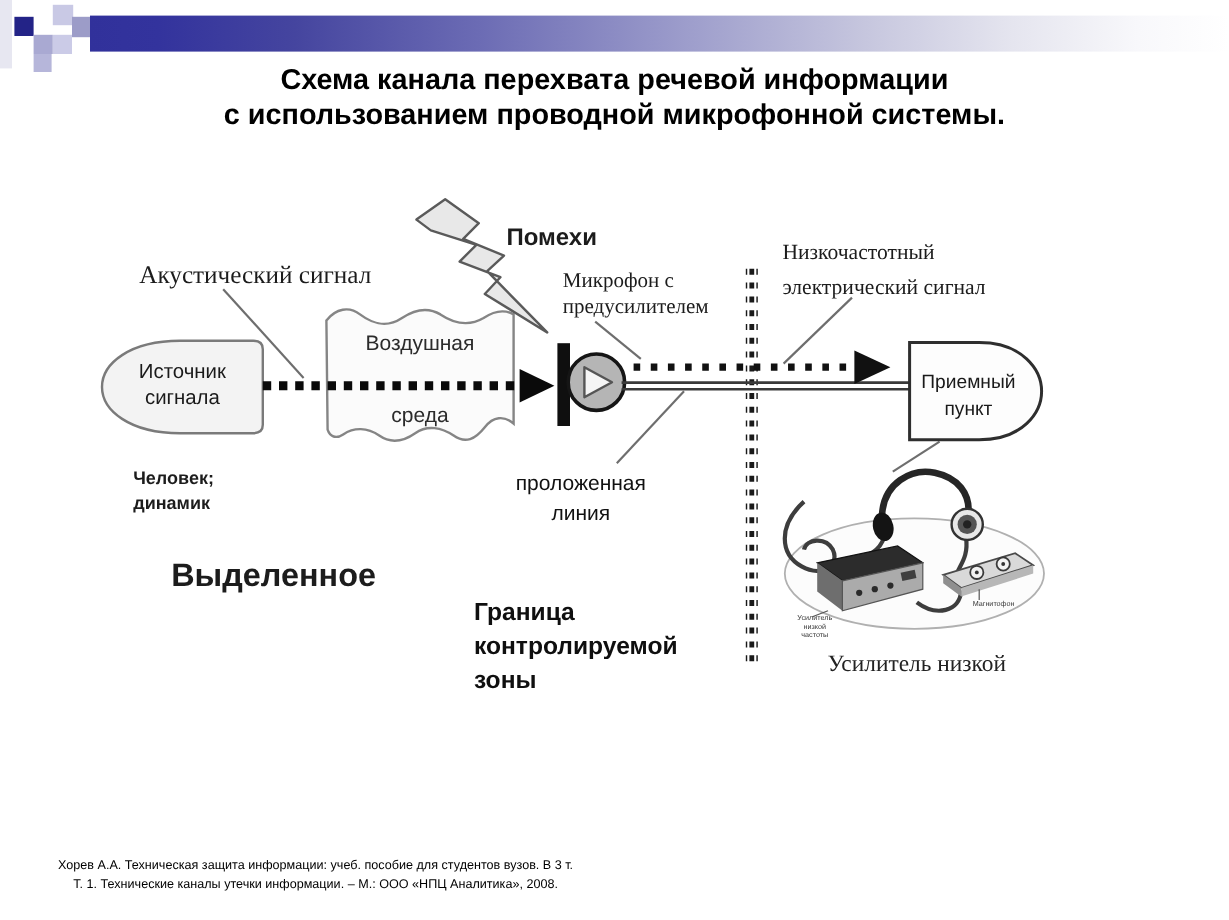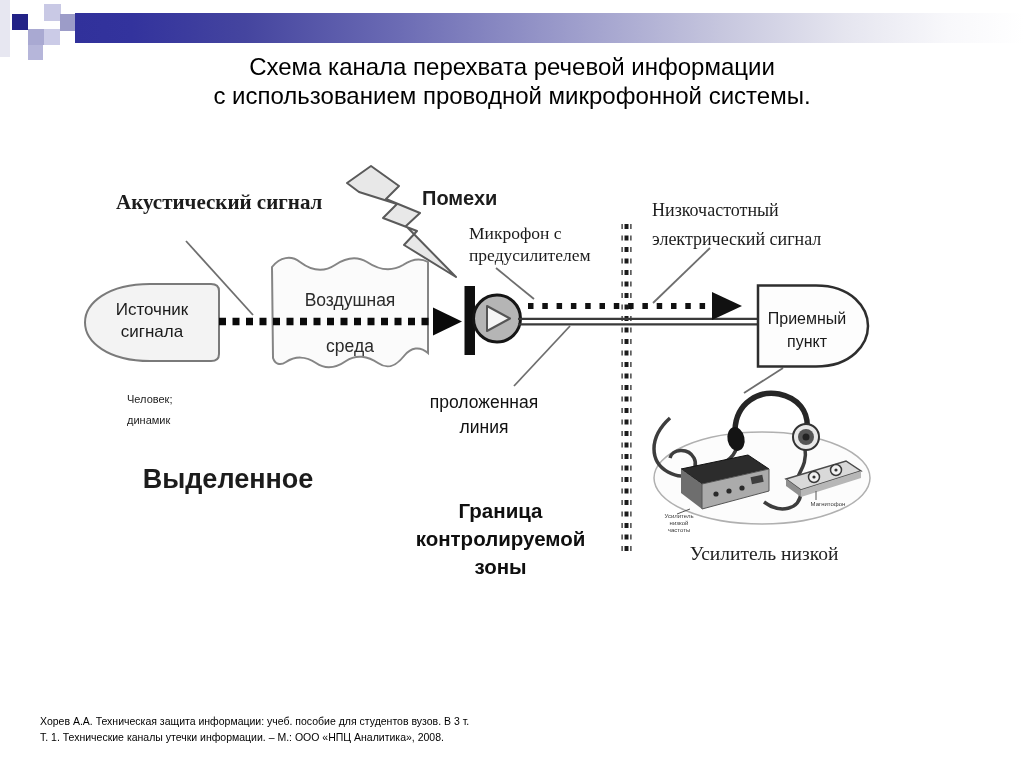--- a/index.html
+++ b/index.html
@@ -10,47 +10,47 @@
   }
   
   .dec{position:absolute;}
   .grad-bar{
     position:absolute;left:75px;top:13px;width:949px;height:30px;
     background:linear-gradient(to right,#31319b 0%,#33339d 6%,#45459f 18%,#6b6bb4 34%,#9c9ccb 52%,#c6c6de 68%,#e5e5ef 81%,#f8f8fb 92%,#ffffff 100%);
   }
   
   .slide-title{
     position:absolute;left:0;top:53px;width:1024px;
-    text-align:center;font-weight:normal;font-size:24px;line-height:28.5px;color:#000;
+    text-align:center;font-weight:bold;font-size:24px;line-height:28.5px;color:#000;
   }
   
   .lbl{position:absolute;color:#1c1c1c;}
   .serif{font-family:"Liberation Serif","DejaVu Serif",serif;}
   .sans{font-family:"Liberation Sans","DejaVu Sans",sans-serif;}
   .ctr{text-align:center;}
-  .rgt{text-align:center;}
-  .acoustic{left:116px;top:190px;font-size:21px;font-weight:bold;}
+  .rgt{text-align:left;}
+  .acoustic{left:116px;top:217px;font-size:21px;font-weight:normal;}
   .interf{left:422px;top:187px;font-size:20px;font-weight:bold;}
   .miclbl{left:469px;top:222px;font-size:17.5px;line-height:22px;}
   .lflbl{left:652px;top:196px;font-size:18px;line-height:29px;}
   .srctxt{left:93px;top:299px;width:118px;font-size:17px;line-height:21.5px;color:#1a1a1a;}
-  .air1{left:280px;top:290px;width:140px;font-size:17.5px;color:#2b2b2b;}
+  .air1{left:280px;top:276px;width:140px;font-size:17.5px;color:#2b2b2b;}
   .air2{left:280px;top:336px;width:140px;font-size:17.5px;color:#2b2b2b;}
-  .human{left:111px;top:389px;font-size:11px;font-weight:normal;line-height:20.5px;margin-left:16px;}
+  .human{left:111px;top:389px;font-size:15px;font-weight:bold;line-height:20.5px;}
   .room{left:135px;top:466px;width:186px;font-size:27px;font-weight:bold;line-height:27px;}
   .laidline{left:406px;top:390px;width:156px;font-size:17.5px;line-height:25px;color:#111;}
   .zoneborder{left:395px;top:497px;width:211px;font-size:20.5px;font-weight:bold;line-height:28px;color:#0f0f0f;}
   .recvtxt{left:756px;top:307px;width:102px;font-size:16px;line-height:23px;color:#1a1a1a;text-align:center;}
   .equipcap{left:660px;top:544px;width:208px;font-size:19.5px;line-height:19.5px;color:#222;}
   .tiny-amp{left:655px;top:513px;width:48px;font-size:6px;line-height:7px;color:#3a3a3a;text-align:center;}
   .tiny-rec{left:798px;top:501px;width:60px;font-size:6px;color:#3a3a3a;text-align:center;}
   
   .footer{
     position:absolute;left:40px;top:713px;width:446px;
-    font-size:10.5px;line-height:16px;color:#000;
+    text-align:center;font-size:10.5px;line-height:16px;color:#000;
   }
   svg{position:absolute;left:0;top:0;}
 </style>
 </head>
 <body>
 
 <div>
   <div class="dec" style="left:0;top:0;width:10px;height:57px;background:#e7e7f1;"></div>
   <div class="dec" style="left:12px;top:14px;width:16px;height:16px;background:#232387;"></div>
   <div class="dec" style="left:44px;top:4px;width:17px;height:17px;background:#c9c9e5;"></div>

